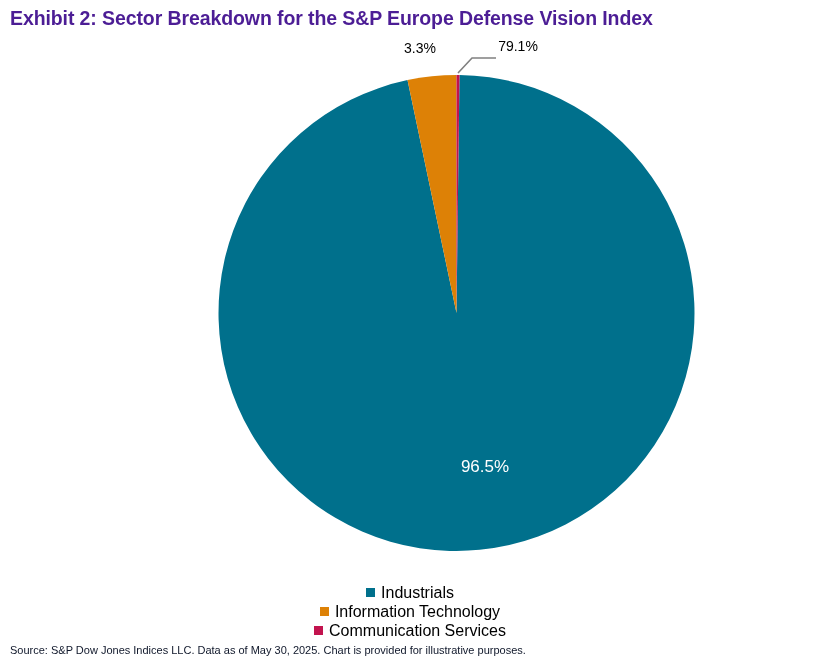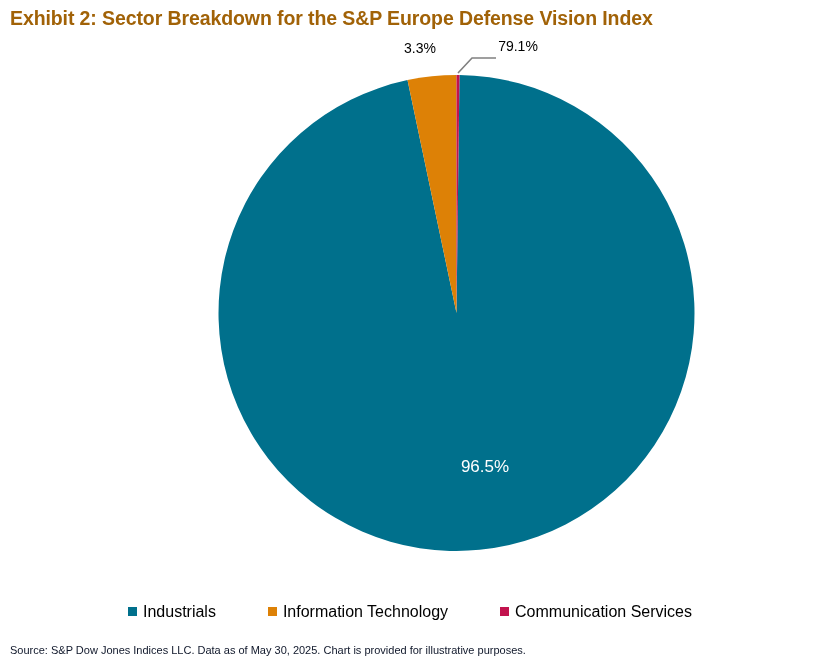--- a/index.html
+++ b/index.html
@@ -25,21 +25,21 @@
   .chart-title {
     position: absolute;
     left: 10px;
     top: 6px;
     width: 800px;
     font-size: 19.5px;
     font-weight: bold;
     letter-spacing: -0.1px;
     line-height: 24px;
     white-space: nowrap;
-    color: #a16207;
+    color: #4c1d95;
   }
   .plot-area {
     position: absolute;
     left: 0;
     top: 34px;
     width: 820px;
     height: 554px;
   }
   .pie-svg {
     position: absolute;
@@ -79,21 +79,21 @@
     white-space: nowrap;
     line-height: 20px;
   }
   .legend {
     position: absolute;
     left: 0;
     top: 598px;
     width: 820px;
     height: 26px;
     display: flex;
-    flex-direction: row;
+    flex-direction: column;
     align-items: center;
     justify-content: center;
   }
   .legend-item {
     display: flex;
     flex-direction: row;
     align-items: center;
     margin: 0 26px;
   }
   .legend-swatch {

